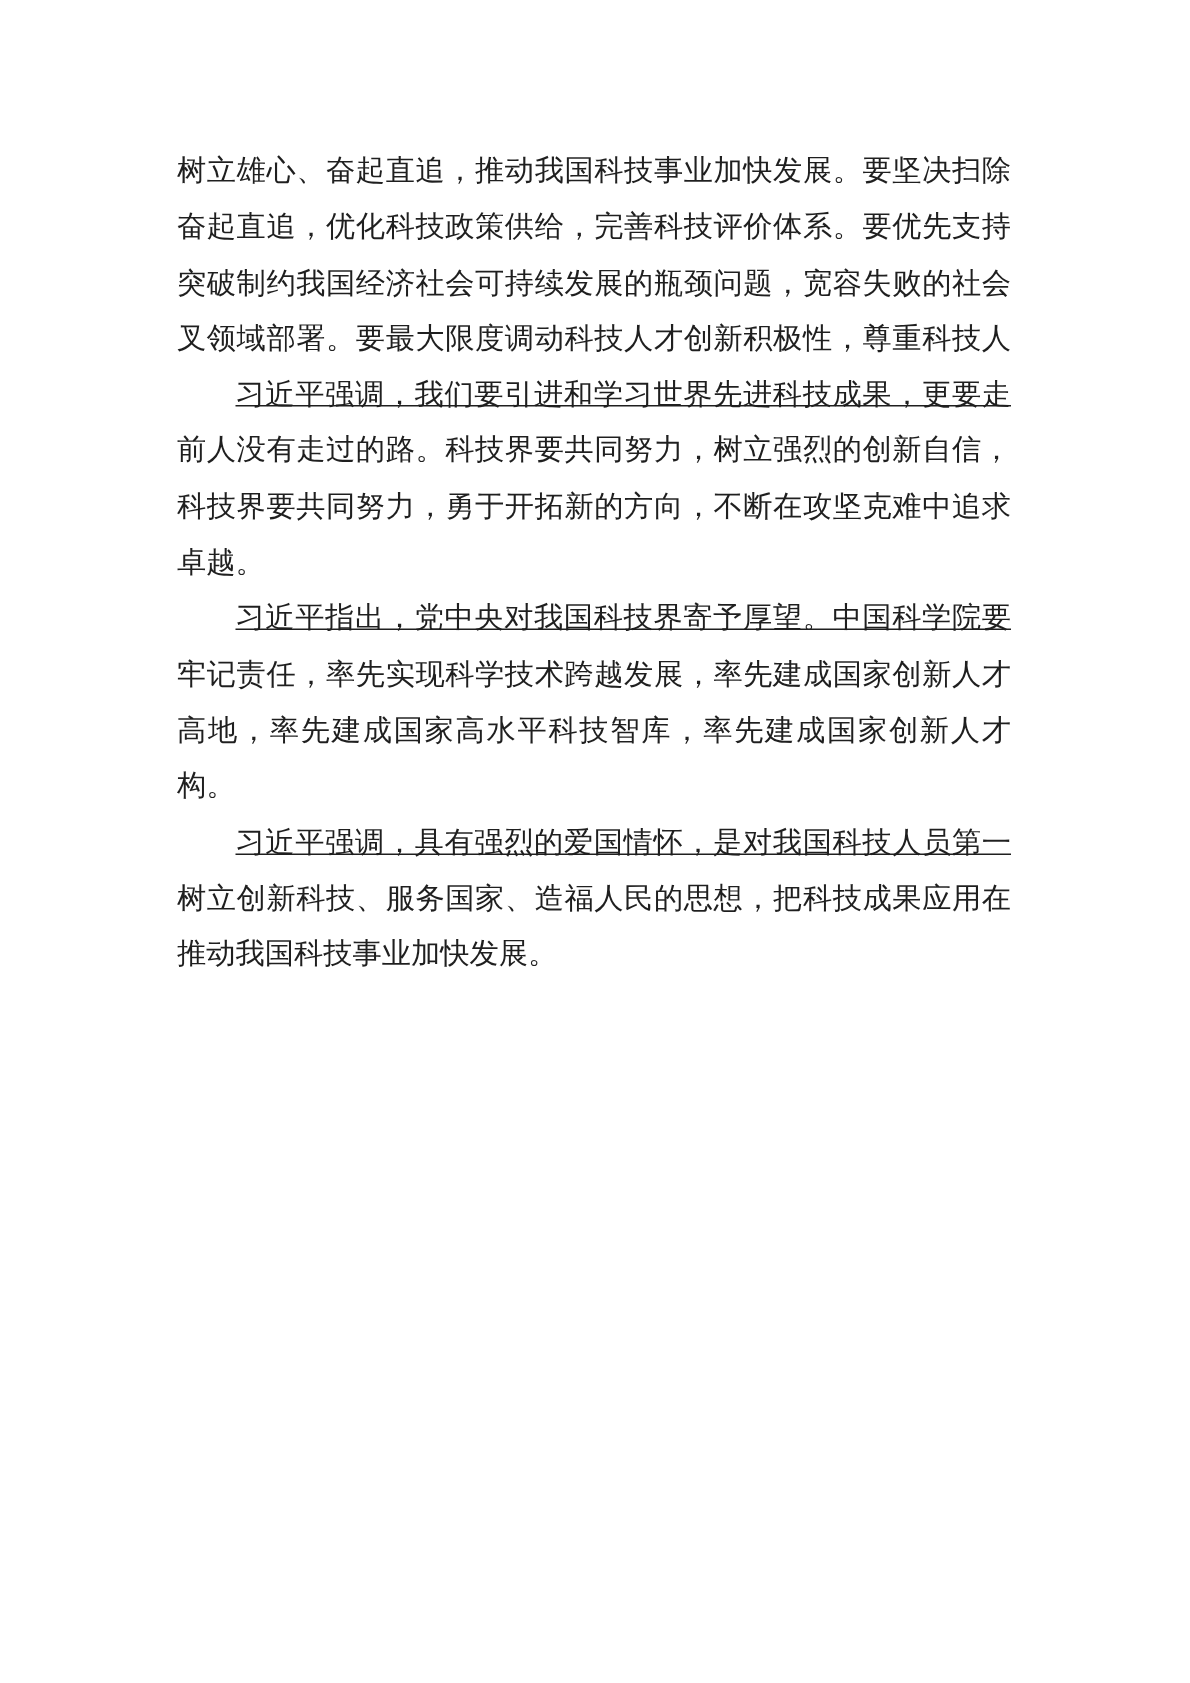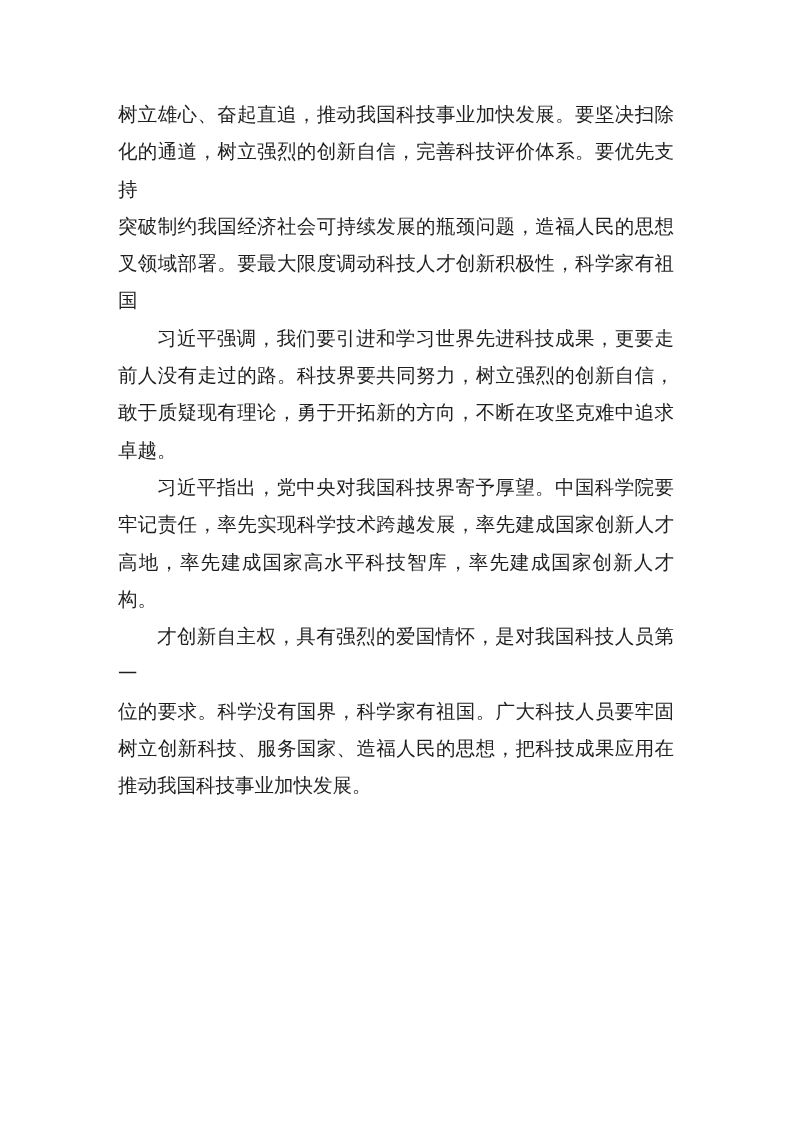--- a/index.html
+++ b/index.html
@@ -36,45 +36,45 @@
     text-align: justify;
     text-align-last: justify;
     text-justify: inter-ideograph;
     overflow: hidden;
   }
   .line.last {
     text-align-last: left;
   }
   .line.indent {
     text-indent: 2em;
+    text-decoration: underline;
   }
 </style>
 </head>
 <body>
 
 <div class="page" style="background: rgb(255, 255, 255); color: rgb(31, 31, 31);">
   <div class="doc-body">
       <div class="paragraph">
         <div class="line">树立雄心、奋起直追，推动我国科技事业加快发展。要坚决扫除</div>
-        <div class="line">化的通道，树立强烈的创新自信，完善科技评价体系。要优先支持</div>
-        <div class="line">突破制约我国经济社会可持续发展的瓶颈问题，造福人民的思想</div>
-        <div class="line">叉领域部署。要最大限度调动科技人才创新积极性，科学家有祖国</div>
+        <div class="line">奋起直追，优化科技政策供给，完善科技评价体系。要优先支持</div>
+        <div class="line">突破制约我国经济社会可持续发展的瓶颈问题，宽容失败的社会</div>
+        <div class="line">叉领域部署。要最大限度调动科技人才创新积极性，尊重科技人</div>
       </div>
       <div class="paragraph">
         <div class="line indent">习近平强调，我们要引进和学习世界先进科技成果，更要走</div>
         <div class="line">前人没有走过的路。科技界要共同努力，树立强烈的创新自信，</div>
-        <div class="line">敢于质疑现有理论，勇于开拓新的方向，不断在攻坚克难中追求</div>
+        <div class="line">科技界要共同努力，勇于开拓新的方向，不断在攻坚克难中追求</div>
         <div class="line last">卓越。</div>
       </div>
       <div class="paragraph">
         <div class="line indent">习近平指出，党中央对我国科技界寄予厚望。中国科学院要</div>
         <div class="line">牢记责任，率先实现科学技术跨越发展，率先建成国家创新人才</div>
         <div class="line">高地，率先建成国家高水平科技智库，率先建成国家创新人才</div>
         <div class="line last">构。</div>
       </div>
       <div class="paragraph">
-        <div class="line indent">才创新自主权，具有强烈的爱国情怀，是对我国科技人员第一</div>
-        <div class="line">位的要求。科学没有国界，科学家有祖国。广大科技人员要牢固</div>
+        <div class="line indent">习近平强调，具有强烈的爱国情怀，是对我国科技人员第一</div>
         <div class="line">树立创新科技、服务国家、造福人民的思想，把科技成果应用在</div>
         <div class="line last">推动我国科技事业加快发展。</div>
       </div>
     </div>
 </div>
 
 </body></html>

